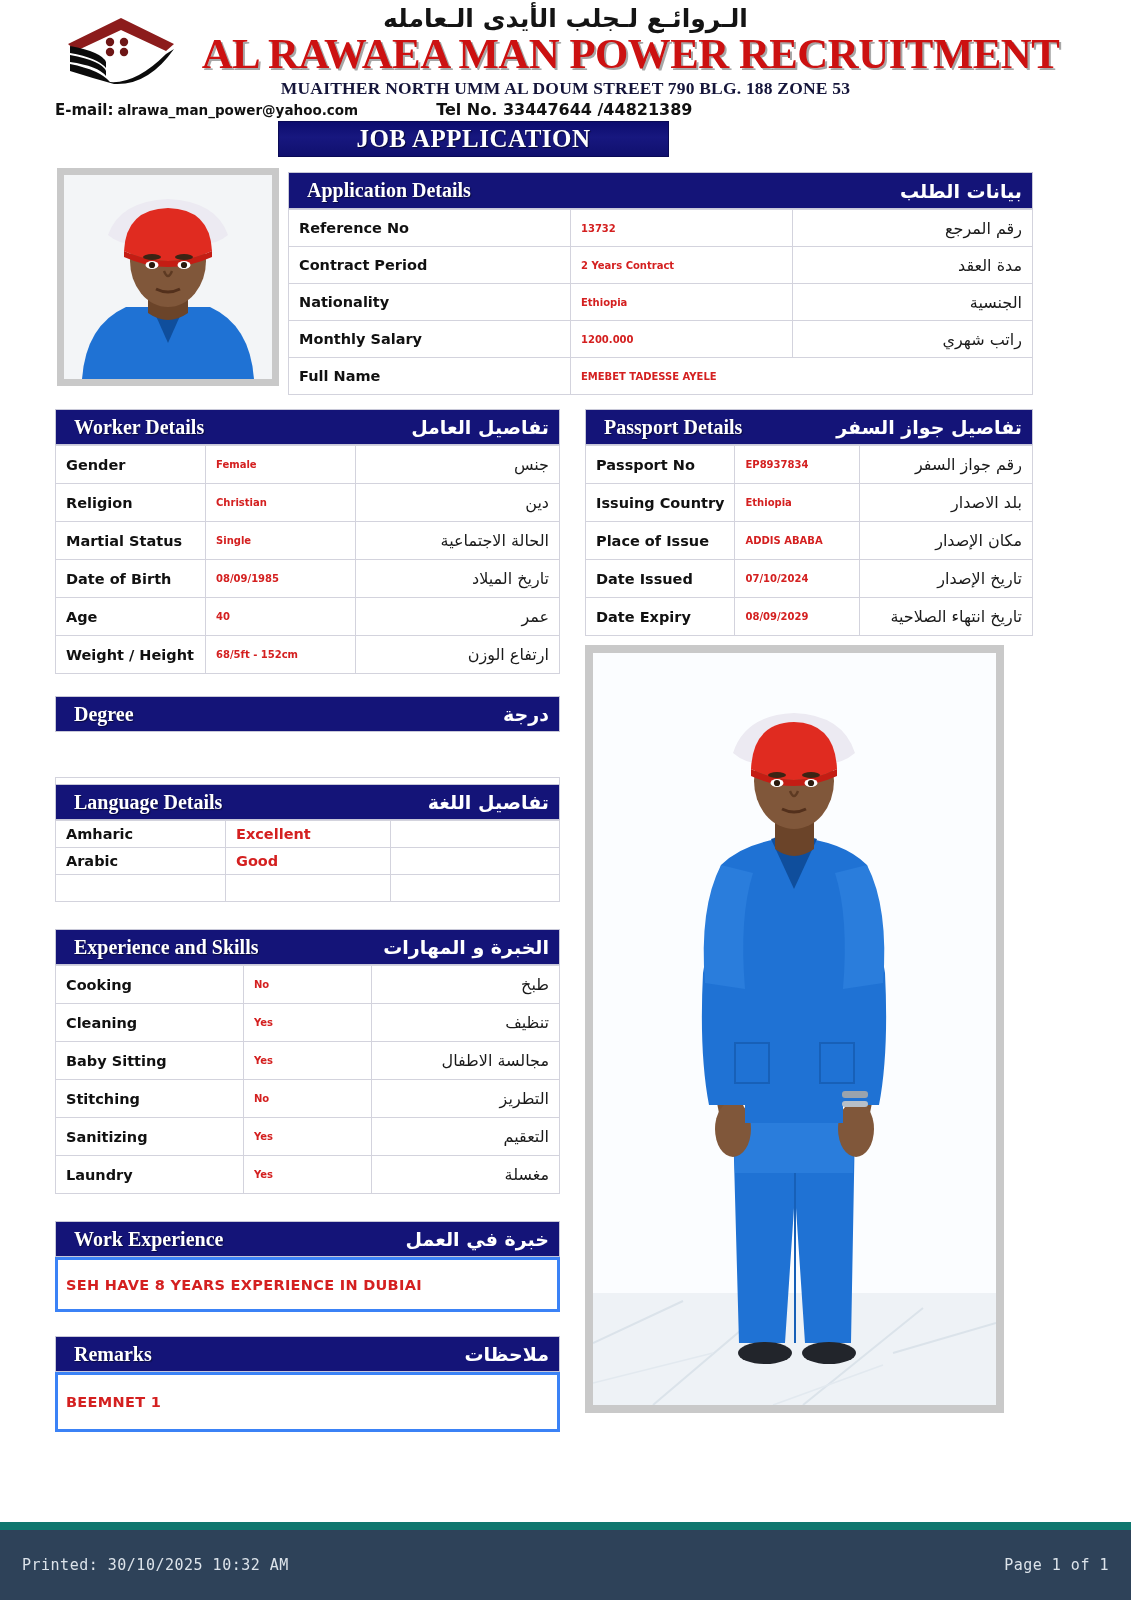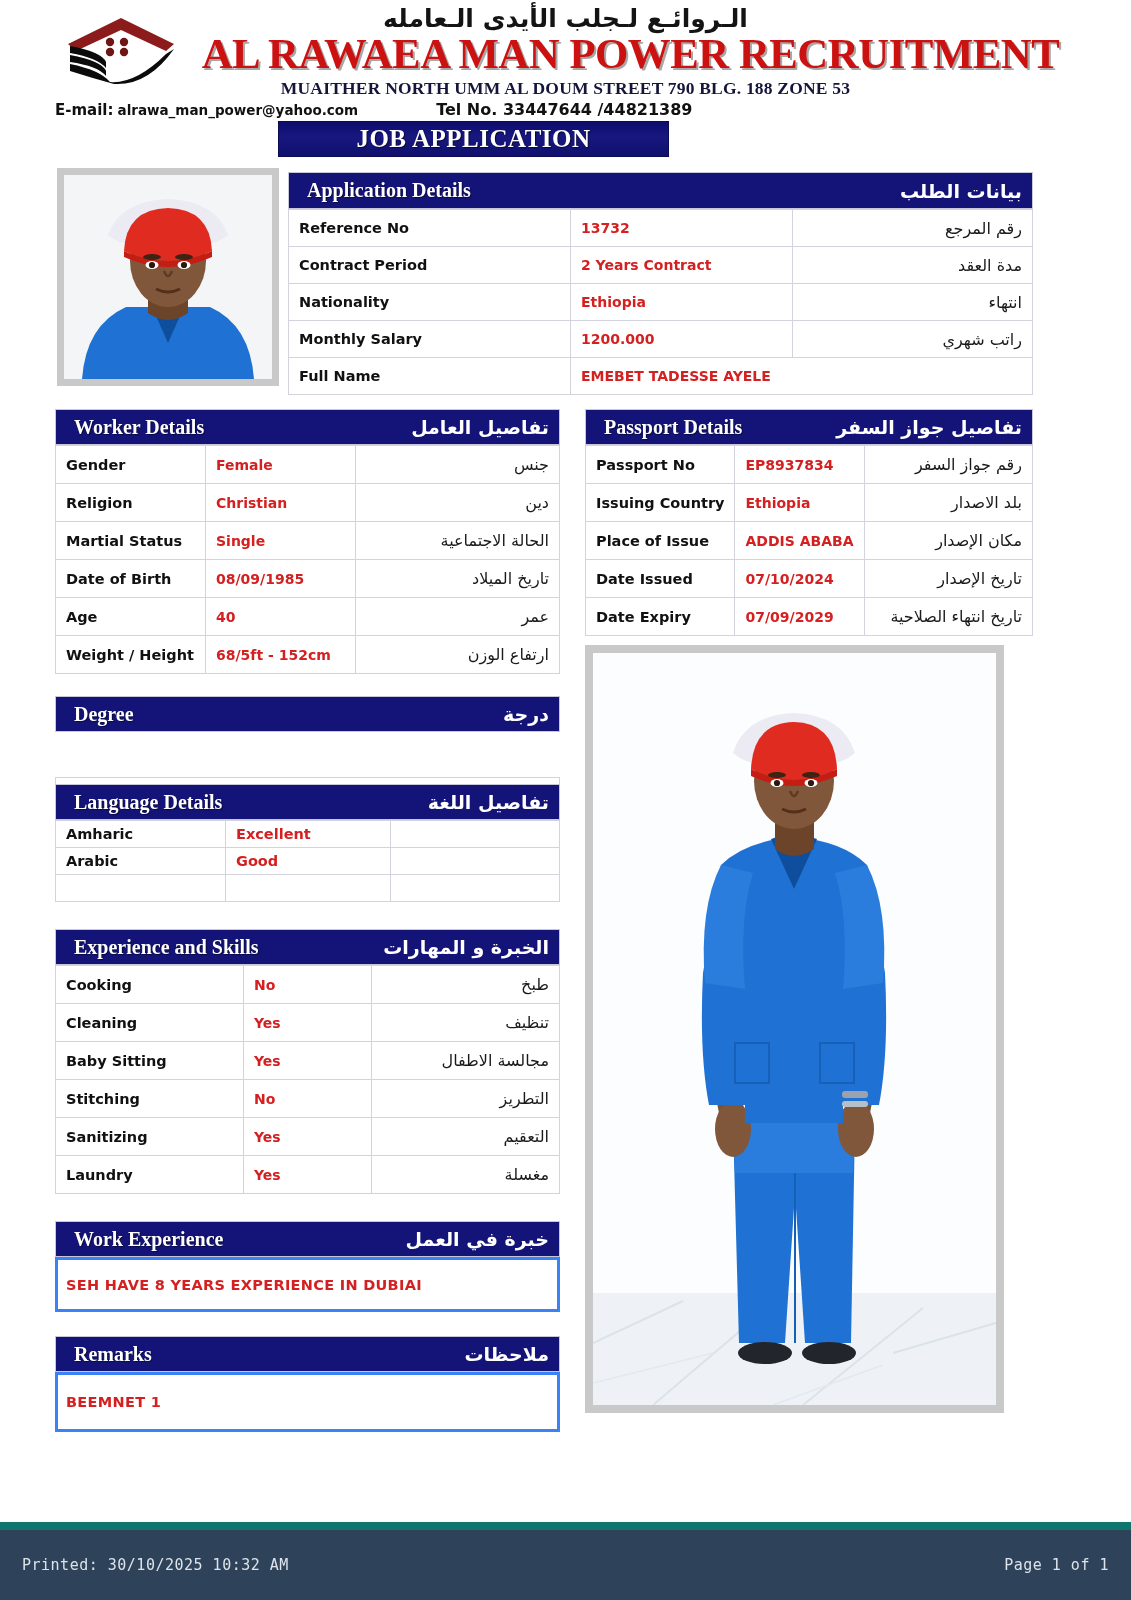--- a/index.html
+++ b/index.html
@@ -143,21 +143,21 @@
   td.lbl {
     font-family: "DejaVu Sans", sans-serif;
     font-size: 14.5px;
     font-weight: bold;
     color: #111111;
     white-space: nowrap;
     margin-left: 17px;
   }
   td.val {
     font-family: "DejaVu Sans", sans-serif;
-    font-size: 14px;
+    font-size: 10px;
     font-weight: bold;
     color: #d42020;
     white-space: nowrap;
   }
   td.ar {
     font-family: "DejaVu Sans", sans-serif;
     font-size: 16px;
     color: #1a1a1a;
     text-align: right;
     direction: rtl;
@@ -333,21 +333,21 @@
           <td class="ar">رقم المرجع</td>
         </tr>
         <tr>
           <td class="lbl">Contract Period</td>
           <td class="val">2 Years Contract</td>
           <td class="ar">مدة العقد</td>
         </tr>
         <tr>
           <td class="lbl">Nationality</td>
           <td class="val">Ethiopia</td>
-          <td class="ar">انتهاء</td>
+          <td class="ar">الجنسية</td>
         </tr>
         <tr>
           <td class="lbl">Monthly Salary</td>
           <td class="val">1200.000</td>
           <td class="ar">راتب شهري</td>
         </tr>
         <tr>
           <td class="lbl">Full Name</td>
           <td class="val" colspan="2">EMEBET  TADESSE  AYELE</td>
         </tr>
@@ -418,21 +418,21 @@
           <td class="val">ADDIS ABABA</td>
           <td class="ar">مكان الإصدار</td>
         </tr>
         <tr>
           <td class="lbl">Date Issued</td>
           <td class="val">07/10/2024</td>
           <td class="ar">تاريخ الإصدار</td>
         </tr>
         <tr>
           <td class="lbl">Date Expiry</td>
-          <td class="val">07/09/2029</td>
+          <td class="val">08/09/2029</td>
           <td class="ar">تاريخ انتهاء الصلاحية</td>
         </tr>
       </tbody>
     </table>
   </div>
 
   <div class="col-left degree">
     <div class="sec-header">
       <span class="sec-title-en">Degree</span>
       <span class="sec-title-ar">درجة</span>

